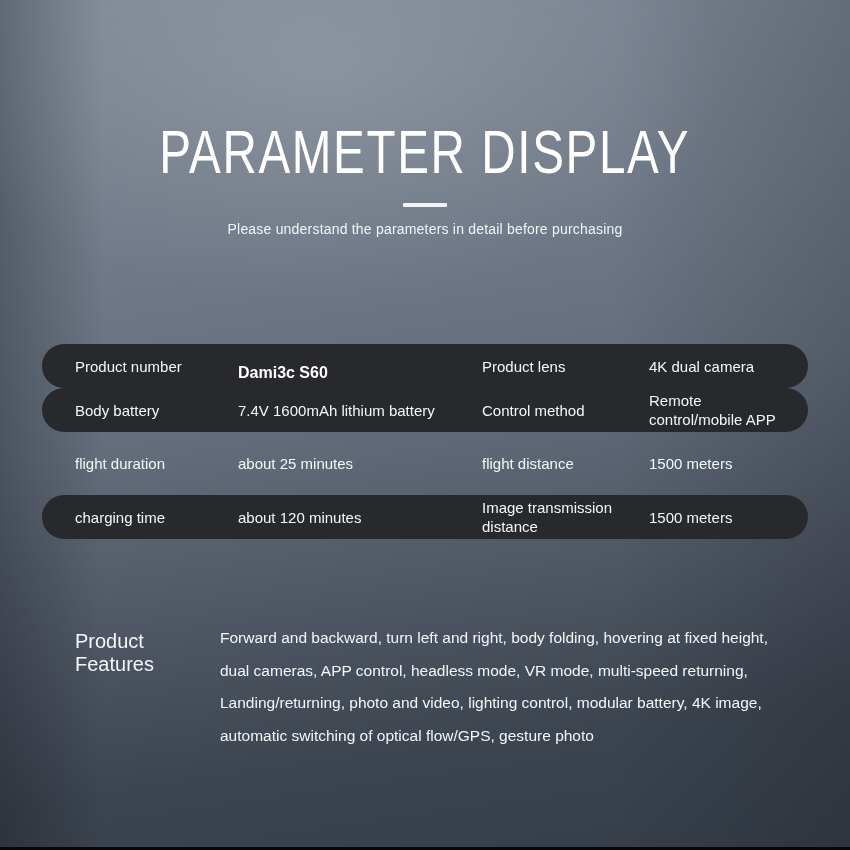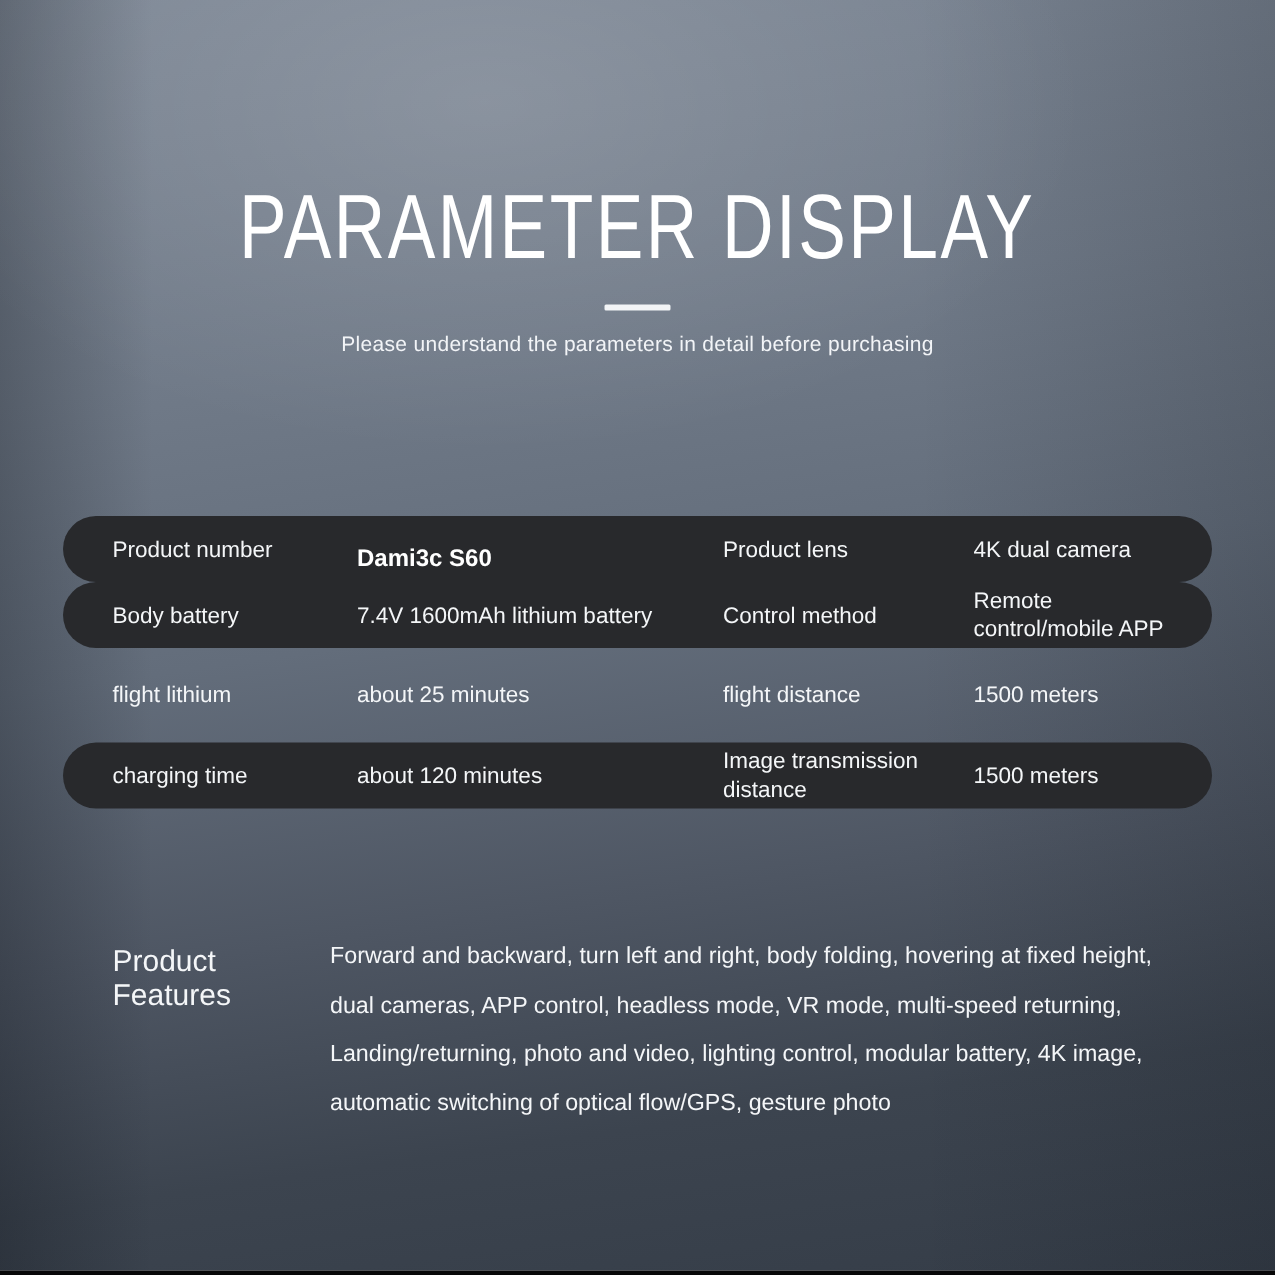--- a/index.html
+++ b/index.html
@@ -149,21 +149,21 @@
 
 
     <div class="spec-row dark">
       <div class="cell">Body battery</div>
       <div class="cell">7.4V 1600mAh lithium battery</div>
       <div class="cell">Control method</div>
       <div class="cell">Remote control/mobile APP</div>
     </div>
 
     <div class="spec-row light">
-      <div class="cell">flight lithium</div>
+      <div class="cell">flight duration</div>
       <div class="cell">about 25 minutes</div>
       <div class="cell">flight distance</div>
       <div class="cell">1500 meters</div>
     </div>
 
     <div class="spec-row dark">
       <div class="cell">charging time</div>
       <div class="cell">about 120 minutes</div>
       <div class="cell">Image transmission distance</div>
       <div class="cell">1500 meters</div>

